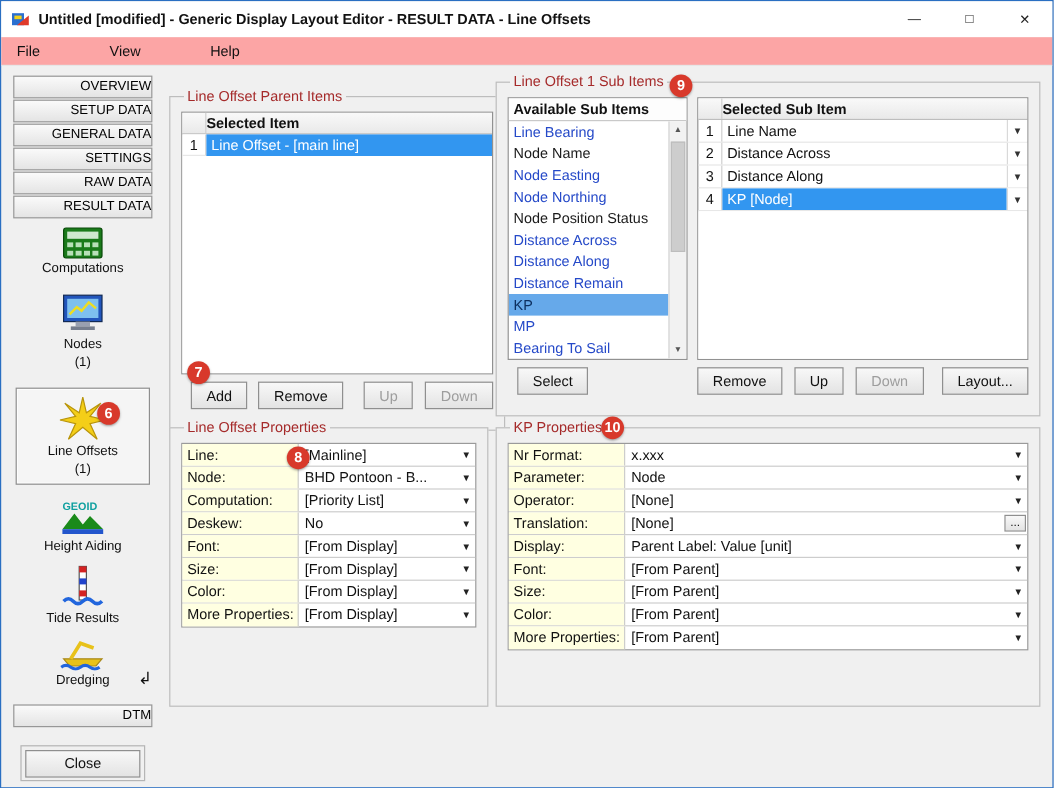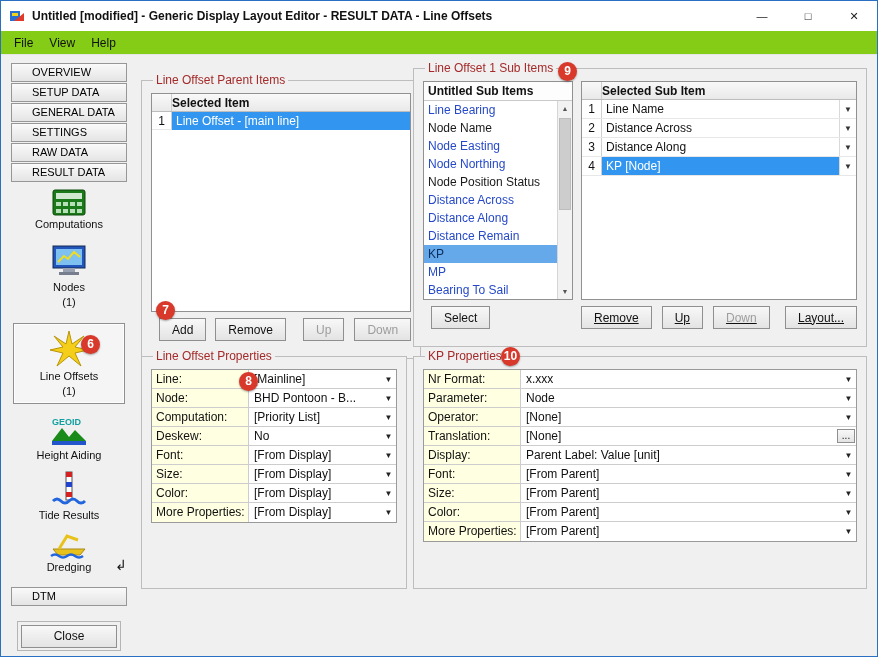--- a/index.html
+++ b/index.html
@@ -10,27 +10,27 @@
   
   .titlebar { position: absolute; top: 0; left: 0; right: 0; height: 30px; background: #fff;
               display: flex; align-items: center; }
   .app-icon { margin-left: 8px; width: 16px; height: 16px; flex: 0 0 auto; }
   .title-text { margin-left: 7px; font-weight: bold; font-size: 12px; white-space: nowrap; }
   .win-controls { margin-left: auto; display: flex; height: 30px; }
   .win-btn { width: 46px; height: 30px; display: flex; align-items: center; justify-content: center;
              font-size: 11px; color: #222; cursor: default; }
 
   
-  .menubar { position: absolute; top: 30px; left: 0; right: 0; height: 24px; background: #84cc16;
-             border-bottom: 1px solid #e6e6e6; display: flex; align-items: center; padding-left: 5px; }
+  .menubar { position: absolute; top: 30px; left: 0; right: 0; height: 24px; background: #fca5a5;
+             border-bottom: 1px solid #e6e6e6; display: flex; align-items: center; padding-left: 5px; gap: 42px; }
   .menu-item { padding: 3px 8px; }
 
   
   .sidebar { position: absolute; left: 10px; top: 62px; width: 116px; }
-  .nav-btn { display: block; width: 116px; height: 19px; margin-bottom: 1px; text-align: left;
+  .nav-btn { display: block; width: 116px; height: 19px; margin-bottom: 1px; text-align: right;
              line-height: 17px; font-size: 11px; background: linear-gradient(#fafafa, #e4e4e4);
              border: 1px solid #979797; padding-left: 20px; }
   .tool { position: absolute; left: 10px; width: 116px; display: flex; flex-direction: column;
           align-items: center; font-size: 11px; text-align: center; }
   .tool .lbl { margin-top: 2px; line-height: 13px; }
   .tool.selected { left: 12px; width: 112px; border: 1px solid #8f8f8f; background: #f5f5f5;
                    box-shadow: inset 0 0 0 1px #fdfdfd; padding: 6px 0 5px 0; }
   .return-arrow { position: absolute; left: 114px; top: 556px; font-size: 14px; color: #111; }
   .return-arrow::before { content: "\21B2"; }
 
@@ -88,21 +88,21 @@
 
   .seltable { flex: 1; border: 1px solid #919191; background: #fff; display: flex; flex-direction: column; }
   .st-row { display: flex; height: 19px; border-bottom: 1px solid #e7e7e7; flex: 0 0 auto; }
   .st-row .num { width: 20px; border-right: 1px solid #cfcfcf; text-align: center; line-height: 19px; }
   .st-row .lbl { flex: 1; line-height: 19px; padding-left: 4px; }
   .st-row .arrow { width: 17px; border-left: 1px solid #d9d9d9; background: #fff;
                    display: flex; align-items: center; justify-content: center; font-size: 8px; color: #333; }
   .arrow::before, .parrow::before { content: "\25BC"; }
   .st-row.sel .lbl { background: #3296f0; color: #fff; }
 
-  .sub-btns { display: flex; align-items: center; margin-top: 6px; text-decoration: underline; }
+  .sub-btns { display: flex; align-items: center; margin-top: 6px; }
   .sel-wrap { width: 158px; flex: 0 0 auto; }
 
   
   .props { margin-top: 4px; border: 1px solid #9a9a9a; background: #fff; }
   .prow { display: flex; height: 19px; border-bottom: 1px solid #cdcdcd; }
   .prow:last-child { border-bottom: none; }
   .plabel { width: 97px; flex: 0 0 auto; background: #ffffe1; border-right: 1px solid #cdcdcd;
             line-height: 18px; padding-left: 4px; white-space: nowrap; }
   .pvalue { flex: 1; line-height: 18px; padding-left: 5px; white-space: nowrap; overflow: hidden; }
   .parrow { width: 15px; flex: 0 0 auto; display: flex; align-items: center; justify-content: center;
@@ -251,21 +251,21 @@
       <button class="btn" style="margin-left:9px">Remove</button>
       <button class="btn disabled" style="margin-left:17px">Up</button>
       <button class="btn disabled" style="margin-left:10px">Down</button>
     </div>
   </fieldset>
 
   <fieldset id="fs-sub">
     <legend>Line Offset 1 Sub Items</legend>
     <div class="sub-cols">
       <div class="avail">
-        <div class="avail-header">Untitled Sub Items</div>
+        <div class="avail-header">Available Sub Items</div>
         <div class="avail-body">
           <div class="avail-list">
             <div class="avail-item" data-color="blue">Line Bearing</div>
             <div class="avail-item" data-color="black">Node Name</div>
             <div class="avail-item" data-color="blue">Node Easting</div>
             <div class="avail-item" data-color="blue">Node Northing</div>
             <div class="avail-item" data-color="black">Node Position Status</div>
             <div class="avail-item" data-color="blue">Distance Across</div>
             <div class="avail-item" data-color="blue">Distance Along</div>
             <div class="avail-item" data-color="blue">Distance Remain</div>

